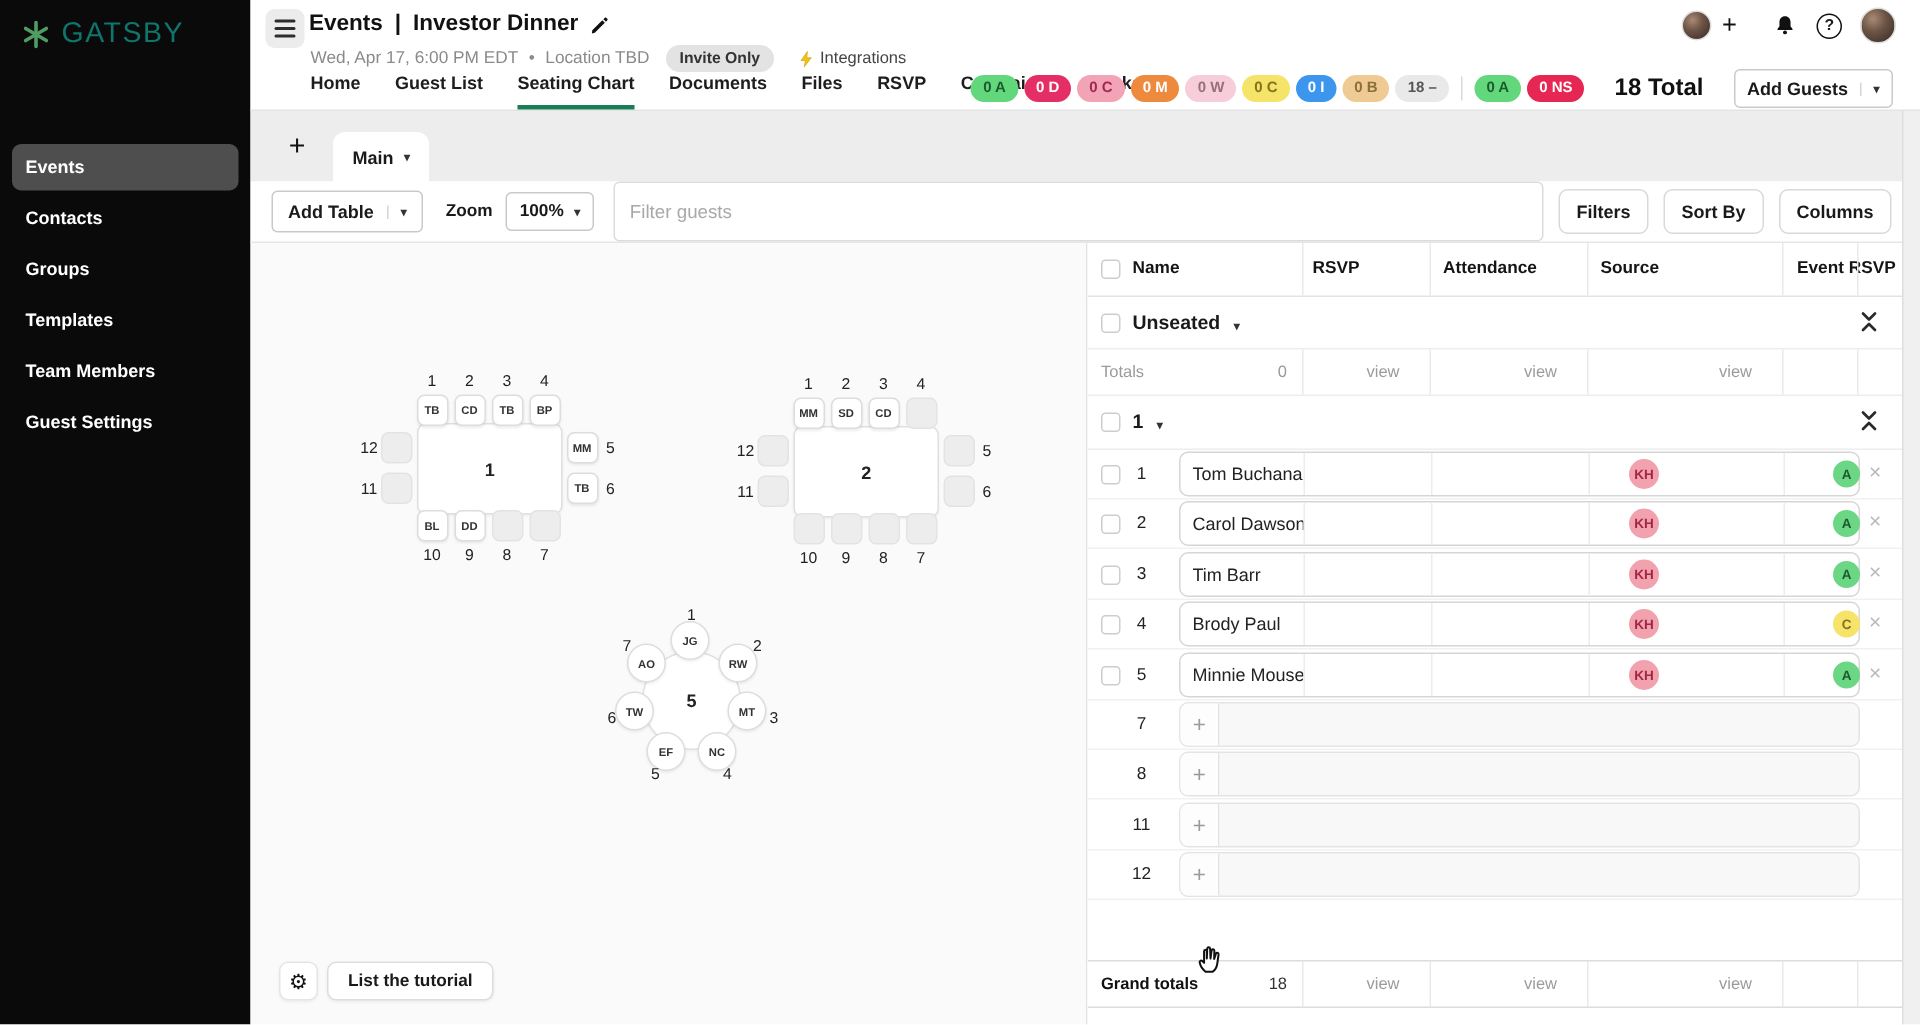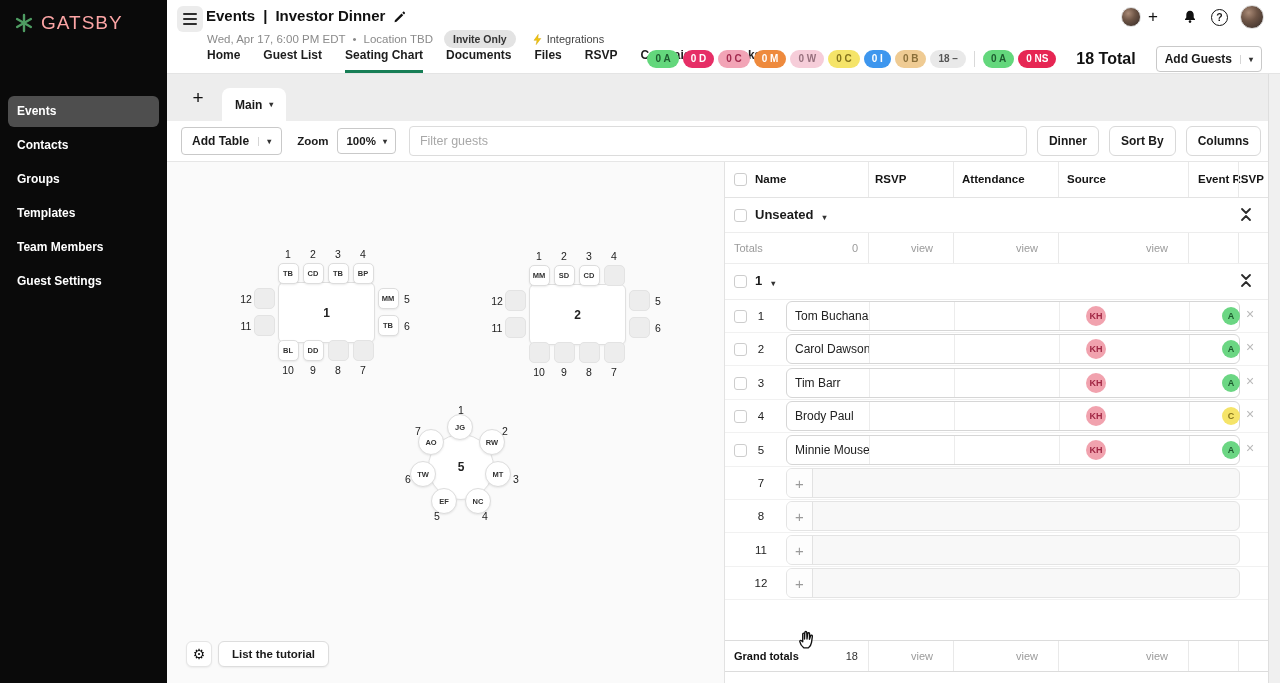--- a/index.html
+++ b/index.html
@@ -3,21 +3,21 @@
 <meta charset="utf-8">
 <style>
   * { box-sizing: border-box; margin: 0; padding: 0; }
   html,body { width:1280px; height:683px; overflow:hidden; background:#fff;
     font-family:"Liberation Sans", sans-serif; }
   .app { position:relative; width:1280px; height:683px; color:#1a1a1a; }
 
   
   .sidebar { position:absolute; left:0; top:0; width:167px; height:683px; background:#0a0a0a; }
   .logo { position:absolute; left:14px; top:12px; display:flex; align-items:center; gap:7px; }
-  .logo-text { color:#fca5a5; font-size:19px; letter-spacing:1px; font-weight:400; }
+  .logo-text { color:#0f766e; font-size:19px; letter-spacing:1px; font-weight:400; }
   .nav { position:absolute; top:96px; left:8px; right:8px; }
   .nav-item { height:31px; line-height:31px; margin-bottom:3px; padding-left:9px;
     color:#fff; font-size:12px; font-weight:700; border-radius:6px; cursor:pointer; }
   .nav-item.active { background:#4e4e4e; }
 
   
   .header { position:absolute; left:167px; top:0; width:1113px; height:74px; background:#fff;
     border-bottom:1px solid #e4e4e4; }
   .hamburger { position:absolute; left:10px; top:6px; width:26px; height:26px; background:#ececec;
     border-radius:6px; display:flex; flex-direction:column; justify-content:center; gap:3px;
@@ -63,21 +63,21 @@
 
   
   .toolbar { position:absolute; left:167px; top:121px; width:1101px; height:41px; background:#fff;
     border-bottom:1px solid #e6e6e6; display:flex; align-items:center; padding:0 7px 0 14px; }
   .btn { height:28px; display:flex; align-items:center; background:#fff; border:1px solid #c9c9c9;
     border-radius:4px; padding:0 10px; font-size:12px; font-weight:700; cursor:pointer; white-space:nowrap; }
   .btn .caret { border-left:1px solid #d5d5d5; margin-left:9px; padding-left:8px; }
   .zoom-lbl { font-size:11.5px; font-weight:700; margin-left:15px; }
   .zoom-sel { height:26px; display:flex; align-items:center; gap:7px; border:1px solid #c9c9c9;
     border-radius:4px; padding:0 8px; font-size:11.5px; font-weight:700; margin-left:9px; cursor:pointer; }
-  .filter-input { flex:1; height:30px; border:1px solid #dcdcdc; border-radius:4px; margin:0 10px 0 13px;
+  .filter-input { flex:1; height:40px; border:1px solid #dcdcdc; border-radius:4px; margin:0 10px 0 13px;
     padding:0 10px; font-size:12.5px; font-family:"Liberation Sans",sans-serif; color:#a21caf; outline:none; }
   .filter-input::placeholder { color:#a8a8a8; }
   .tb-right { height:30px; border:1px solid #d9d9d9; border-radius:6px; background:#fff; padding:0 11px;
     font-size:12px; font-weight:700; margin-left:10px; display:flex; align-items:center; cursor:pointer; }
 
   
   .canvas { position:absolute; left:167px; top:162px; width:558px; height:521px; background:#fafafa;
     border-right:1px solid #e2e2e2; }
   .tbl { position:absolute; background:#fff; border:1px solid #e0e0e0; border-radius:6px;
     box-shadow:0 1px 2px rgba(0,0,0,.05); display:flex; align-items:center; justify-content:center;
@@ -246,21 +246,21 @@
     <span class="btn">
       <span>Add Table</span>
       <span class="caret">▾</span>
     </span>
     <span class="zoom-lbl">Zoom</span>
     <span class="zoom-sel">
       <span>100%</span>
       <span class="caret">▾</span>
     </span>
     <input class="filter-input" placeholder="Filter guests" style="">
-    <span class="tb-right" style="margin-left:0">Dinner</span>
+    <span class="tb-right" style="margin-left:0">Filters</span>
     <span class="tb-right">Sort By</span>
     <span class="tb-right">Columns</span>
   </div>
 
   <div class="canvas" id="stage">
     <div class="gear-btn">⚙</div>
     <div class="tutorial-btn">List the tutorial</div>
   <div class="tbl" style="left: 111px; top: 120px; width: 97px; height: 61px;">1</div>
       <div class="seat filled" style="left: 110.5px; top: 100.5px;">TB</div>
       <div class="seat-num" style="left: 121px; top: 92px;">1</div>

